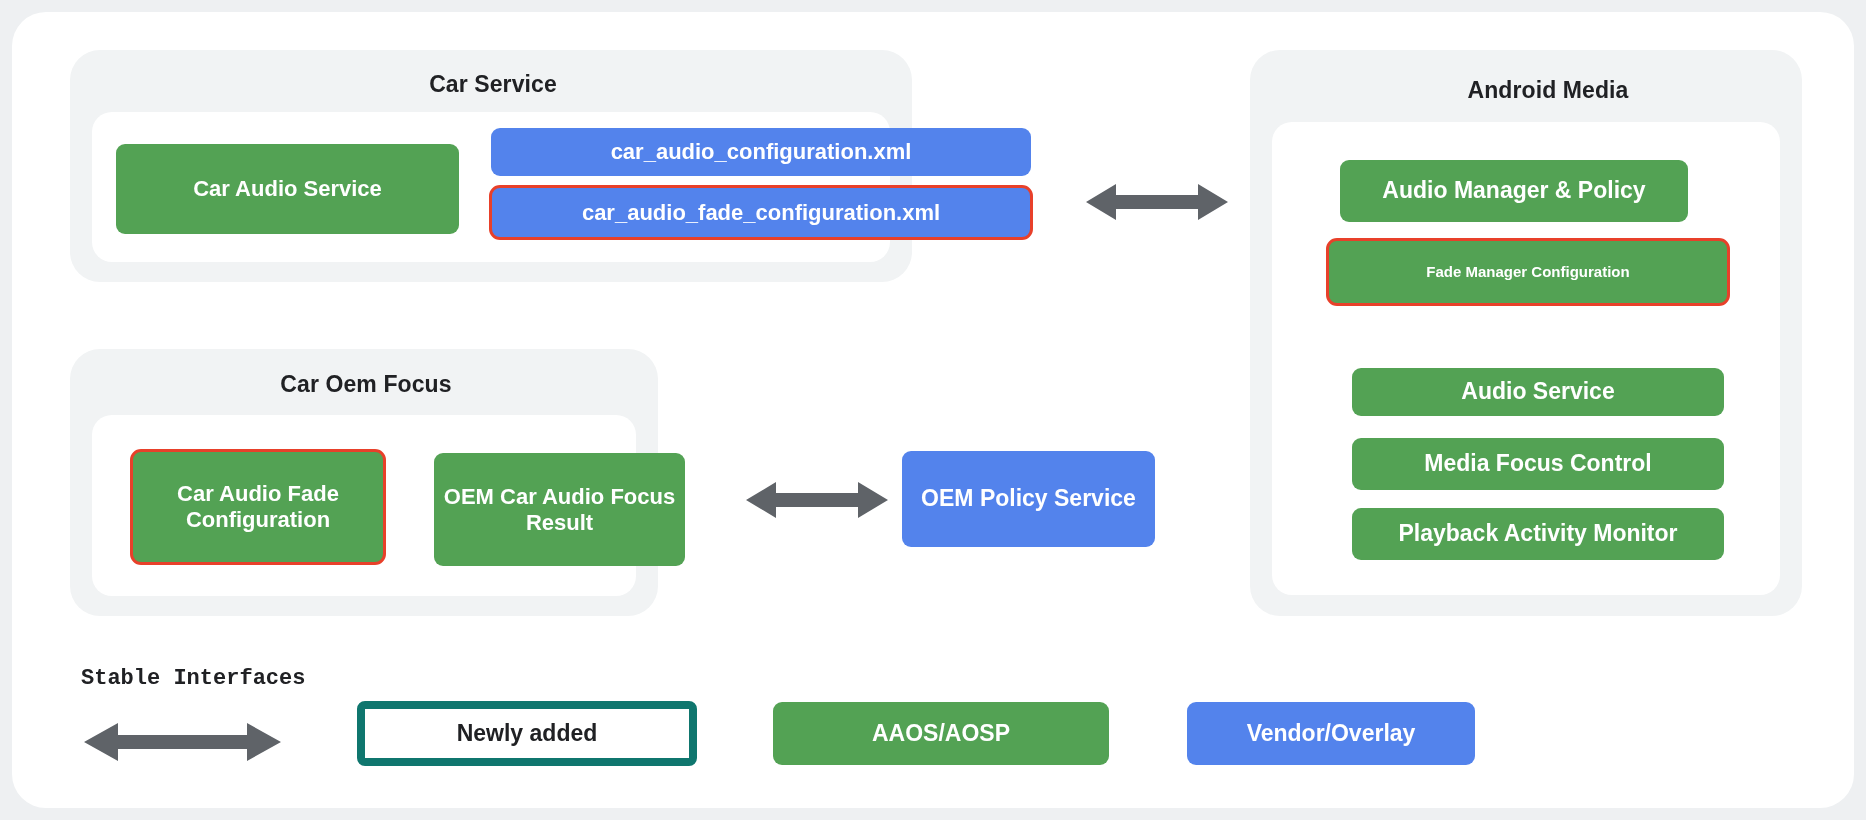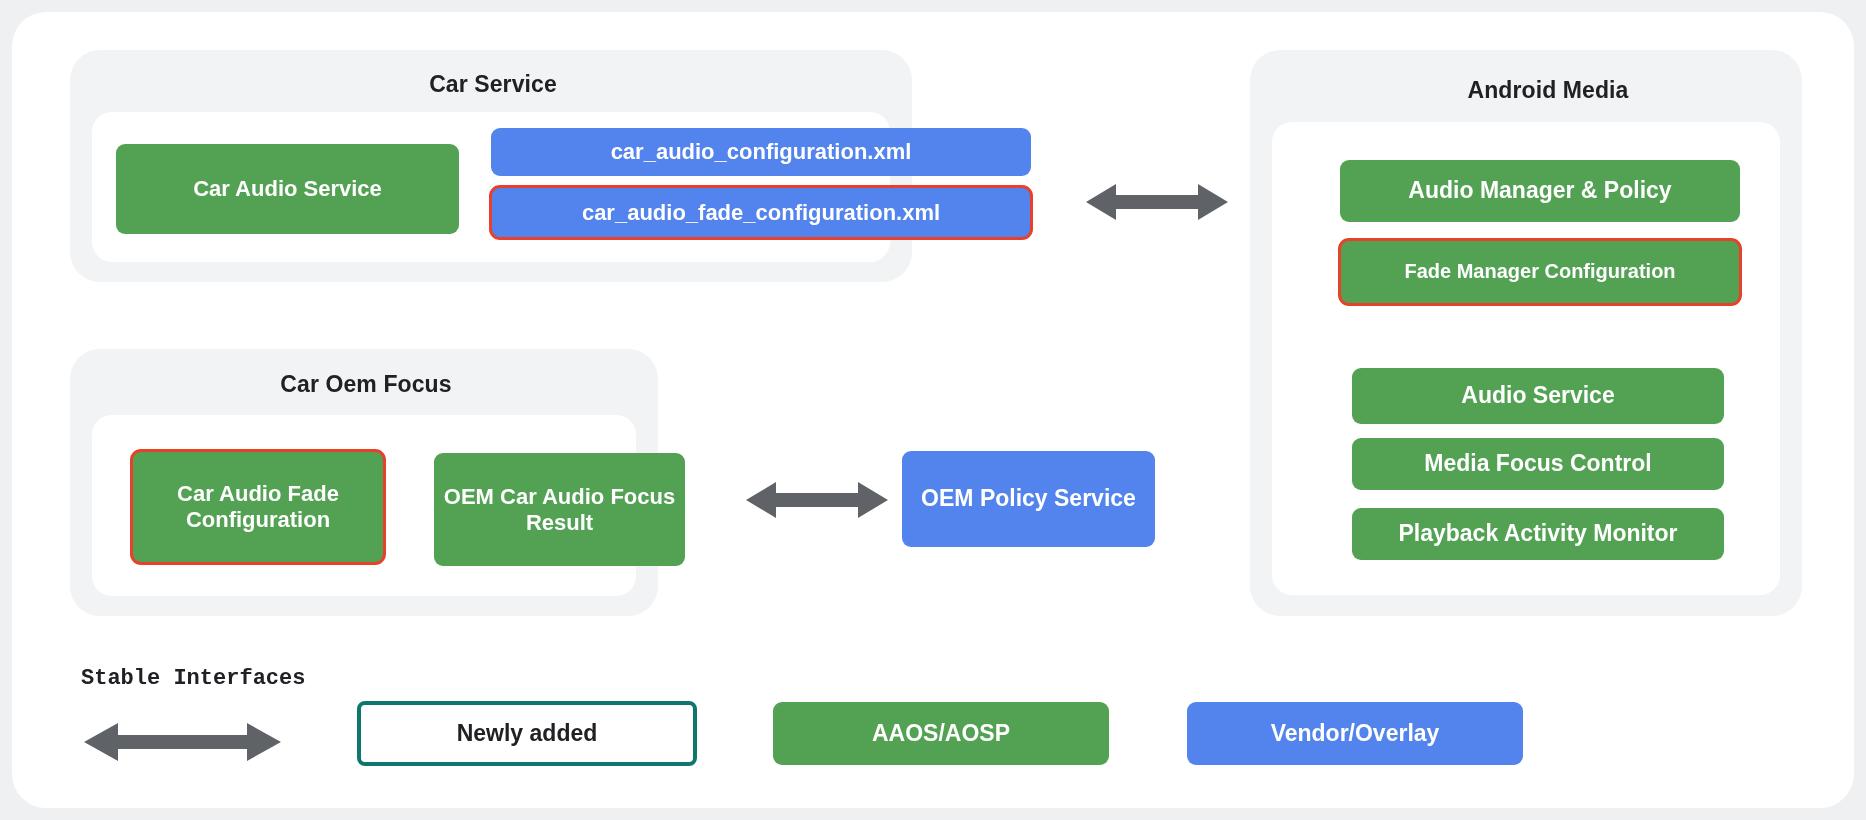--- a/index.html
+++ b/index.html
@@ -66,21 +66,21 @@
   }
   .node.green { background: #53a254; }
   .node.blue  { background: #5383ec; }
   .node.outlined {
     border: 3px solid #e8402a;
     border-radius: 11px;
   }
   .node.plain {
     background: #ffffff;
     color: #202124;
-    border: 4px solid #0f766e;
+    border: 8px solid #0f766e;
     border-radius: 8px;
   }
 
   
   .arrow { position: absolute; }
   .arrow svg { display: block; }
 
   
   .legend-label {
     position: absolute;
@@ -127,39 +127,39 @@
         <path d="M0 22 L30 4 L30 15 L112 15 L112 4 L142 22 L112 40 L112 29 L30 29 L30 40 Z" fill="#5f6368"></path>
       </svg>
     </div>
 
     <div class="node blue" style="left:890px; top:439px; width:253px; height:96px; font-size:23px;">OEM Policy Service</div>
 
     <div class="group big" style="left:1238px; top:38px; width:552px; height:566px;">
       <div class="group-title" style="top:27px;margin-left:40px;">Android Media</div>
       <div class="well" style="left:22px; top:72px; width:508px; height:473px;"></div>
 
-      <div class="node green" style="left:90px; top:110px; width:400px; height:62px; font-size:23px;">Audio Manager &amp; Policy</div>
+      <div class="node green" style="left:90px; top:110px; width:348px; height:62px; font-size:23px;">Audio Manager &amp; Policy</div>
 
-      <div class="node green outlined" style="left:88px; top:188px; width:404px; height:68px; font-size:20px;">Fade Manager Configuration</div>
+      <div class="node green outlined" style="left:76px; top:188px; width:404px; height:68px; font-size:15px;">Fade Manager Configuration</div>
 
-      <div class="node green" style="left:102px; top:318px; width:372px; height:56px; font-size:23px;">Audio Service</div>
+      <div class="node green" style="left:102px; top:318px; width:372px; height:48px; font-size:23px;">Audio Service</div>
 
       <div class="node green" style="left:102px; top:388px; width:372px; height:52px; font-size:23px;">Media Focus Control</div>
 
       <div class="node green" style="left:102px; top:458px; width:372px; height:52px; font-size:23px;">Playback Activity Monitor</div>
     </div>
 
     <div class="legend-label" style="left:69px; top:654px;">Stable Interfaces</div>
 
     <div class="arrow" style="left:72px; top:706px;">
       <svg width="197" height="48" viewBox="0 0 197 48" aria-hidden="true">
         <path d="M0 24 L34 5 L34 17 L163 17 L163 5 L197 24 L163 43 L163 31 L34 31 L34 43 Z" fill="#5f6368"></path>
       </svg>
     </div>
 
     <div class="node plain" style="left:345px; top:689px; width:340px; height:65px; font-size:23px;">Newly added</div>
 
     <div class="node green" style="left:761px; top:690px; width:336px; height:63px; font-size:23px;">AAOS/AOSP</div>
 
-    <div class="node blue" style="left:1175px; top:690px; width:336px; height:63px; font-size:23px;text-align:right;">Vendor/Overlay</div>
+    <div class="node blue" style="left:1175px; top:690px; width:288px; height:63px; font-size:23px;text-align:right;">Vendor/Overlay</div>
 
   </div>
 </div>
 
 </body></html>

